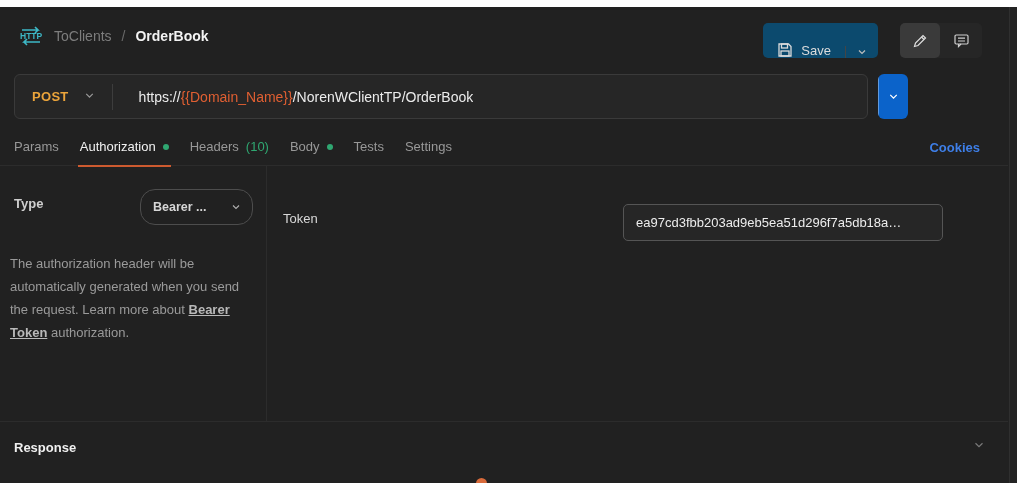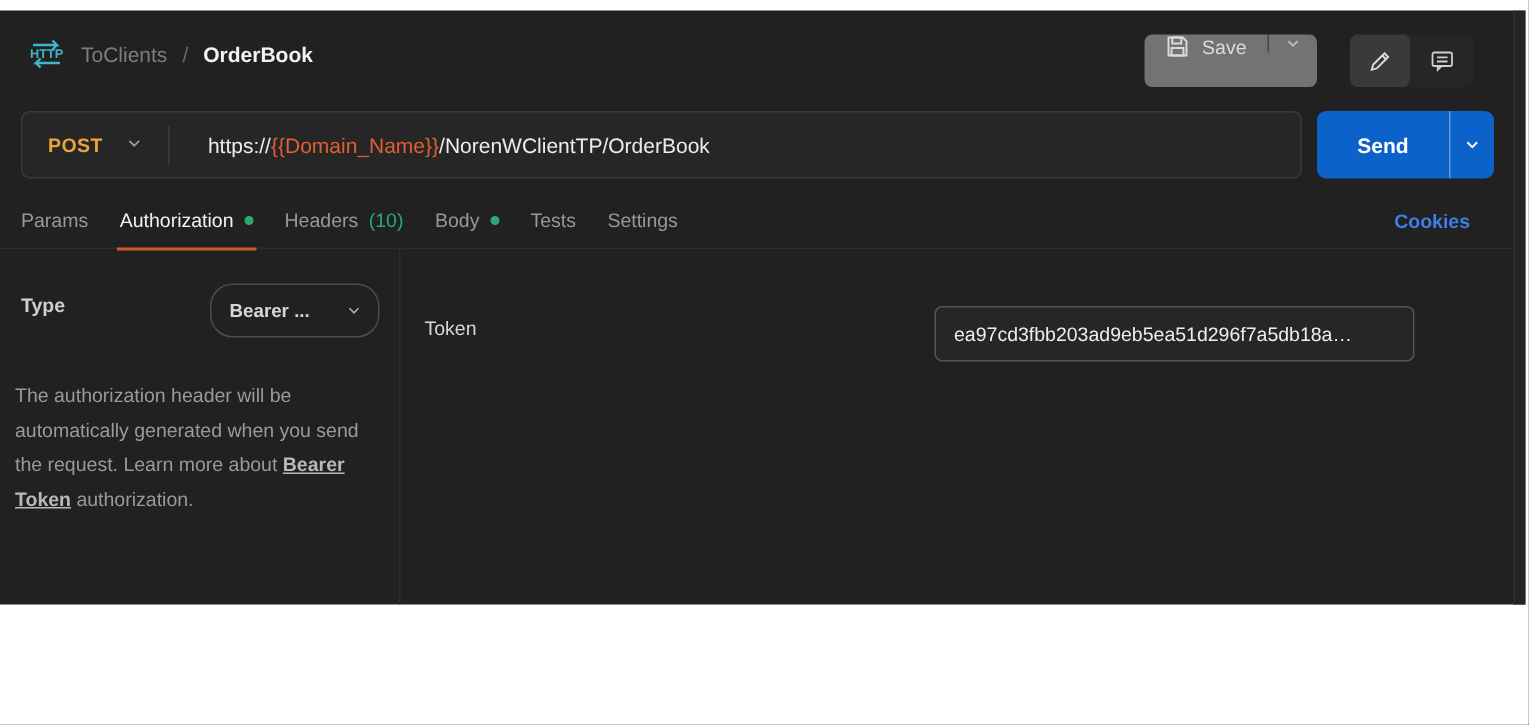--- a/index.html
+++ b/index.html
@@ -1,32 +1,32 @@
 <!DOCTYPE html>
 <html><head>
 <meta charset="utf-8">
 <style>
   * { margin:0; padding:0; box-sizing:border-box; }
   html,body { background:#ffffff; width:1019px; height:483px; overflow:hidden;
     font-family:"Liberation Sans", sans-serif; }
-  .app { position:absolute; left:0; top:7px; width:1017px; height:396px;
+  .app { position:absolute; left:0; top:7px; width:1017px; height:476px;
     background:#212121; color:#e8e8e8; overflow:hidden; }
 
   
   .right-rail { position:absolute; top:0; right:0; width:8px; height:476px;
     background:#242424; border-left:1px solid #2f2f2f; }
 
   
   .header { position:absolute; left:0; top:0; width:1008px; height:58px; }
   .breadcrumb { position:absolute; left:18px; top:18px; display:flex; align-items:center; gap:10px; font-size:14px; }
   .bc-parent { color:#7d7d7d; }
   .bc-sep { color:#6a6a6a; }
   .bc-current { color:#f3f3f3; font-weight:bold; }
   .header-actions { position:absolute; right:26px; top:16px; display:flex; align-items:center; gap:22px; }
-  .save-group { display:flex; align-items:flex-start; background:#737373; border-radius:5px; height:35px; overflow:hidden; }
+  .save-group { display:flex; align-items:flex-end; background:#0c4a6e; border-radius:5px; height:35px; overflow:hidden; }
   .save-main { display:flex; align-items:center; gap:8px; padding:0 14px; cursor:pointer; color:#dcdcdc; font-size:13px; }
   .save-caret { display:flex; align-items:center; padding:0 10px; border-left:1px solid #454545; cursor:pointer; }
   .edit-group { display:flex; align-items:center; background:#262626; border-radius:5px; height:35px; }
   .edit-btn { width:40px; height:35px; display:flex; align-items:center; justify-content:center;
     background:#3a3a3a; border-radius:5px; cursor:pointer; }
   .comment-btn { width:42px; height:35px; display:flex; align-items:center; justify-content:center; cursor:pointer; }
 
   
   .request-bar { position:absolute; left:0; top:58px; width:1008px; height:63px; }
   .url-box { position:absolute; left:14px; top:9px; width:854px; height:45px;
@@ -144,21 +144,20 @@
         <svg width="13" height="13" viewBox="0 0 24 24" fill="none" stroke="#9a9a9a" stroke-width="2.2">
             <polyline points="6 9 12 15 18 9"></polyline>
           </svg>
       </div>
       <div class="method-divider"></div>
       <div class="url-text">
         <span>https://</span><span class="url-var" style="color:#e05f32;">{{Domain_Name}}</span><span>/NorenWClientTP/OrderBook</span>
       </div>
     </div>
     <div class="send-group" style="background:#0b63ca;">
-      <div class="send-main">Send</div>
       <div class="send-caret">
         <svg width="13" height="13" viewBox="0 0 24 24" fill="none" stroke="#ffffff" stroke-width="2.4">
             <polyline points="6 9 12 15 18 9"></polyline>
           </svg>
       </div>
     </div>
   </div>
 
   <div class="tabs-row">
     <div class="tab">

